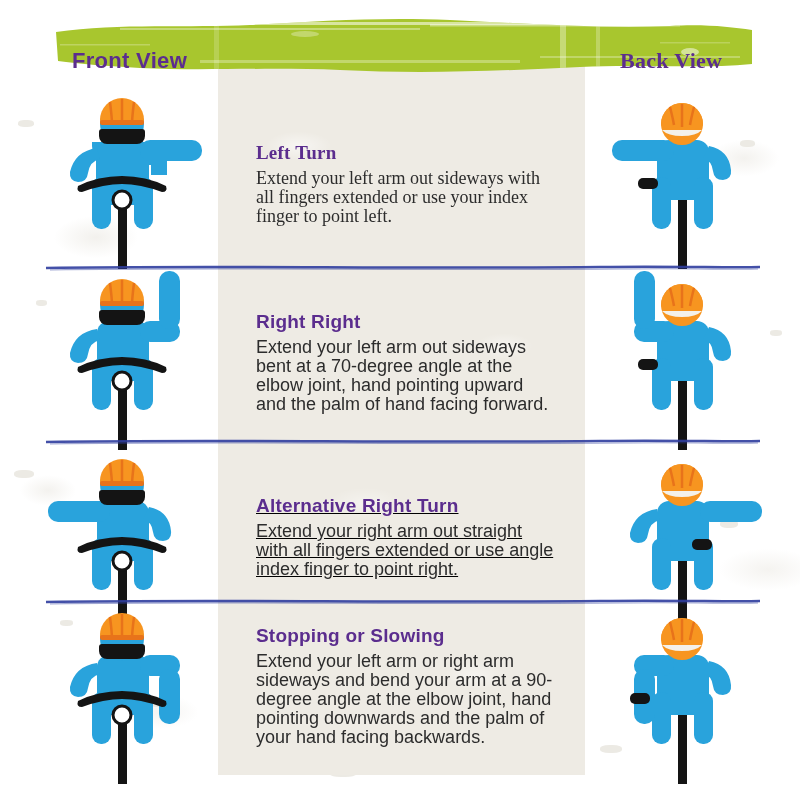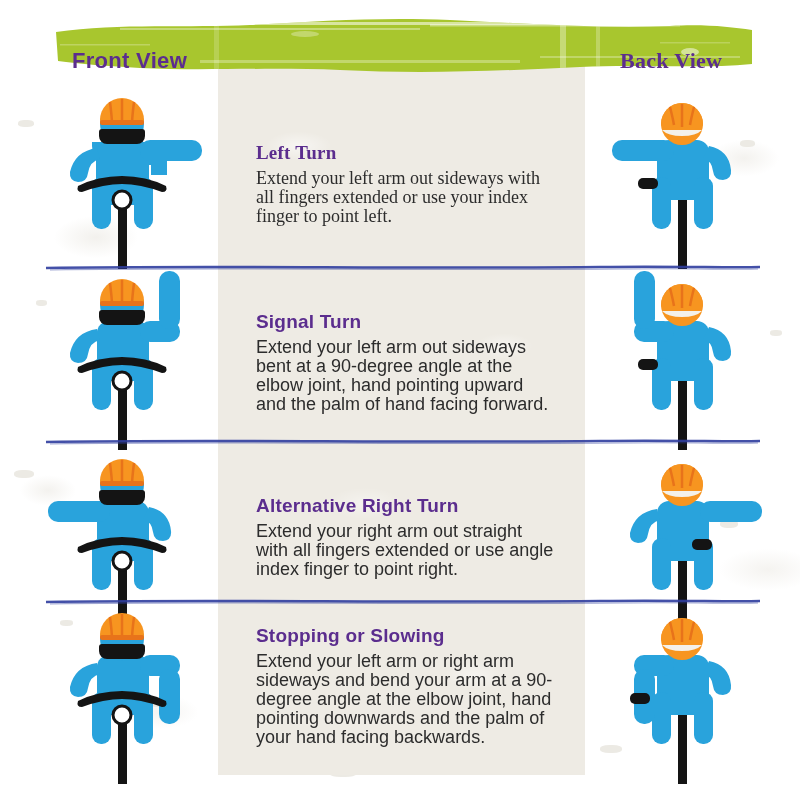--- a/index.html
+++ b/index.html
@@ -62,21 +62,21 @@
   .text-block{position:absolute;left:256px;width:300px;}
   .sig-title{
     font-size:19px;font-weight:bold;color:#5b2d8e;
     margin:0 0 5px 0;letter-spacing:.2px;
   }
   .sig-desc{
     font-size:18px;line-height:19px;color:#2c2c2c;margin:0;
   }
   #row-0 .text-block{top:82px;font-family:Liberation Serif, serif;}
   #row-1 .text-block{top:48px;}
-  #row-2 .text-block{top:58px;}
+  #row-2 .text-block{top:58px;text-decoration:underline;}
   #row-3 .text-block{top:28px;}
 
   .fig{position:absolute;}
   .fig-front{left:40px;}
   .fig-back{left:600px;}
   #row-0 .fig{top:22px;}
   #row-1 .fig{top:0px;}
   #row-2 .fig{top:6px;}
   #row-3 .fig{top:0px;}
 </style>
@@ -207,22 +207,22 @@
         <circle cx="82" cy="118" r="9" fill="#ffffff" stroke="#141414" stroke-width="3"></circle>
         <circle cx="82" cy="42" r="22" fill="#29a3dc"></circle>
         <path d="M60,38 a22,22 0 0 1 44,0 q0,4 -6,4 h-32 q-6,0 -6,-4 Z" fill="#f79520"></path>
         <path d="M70,20 q2,16 2,22 M82,17 v25 M94,20 q-2,16 -2,22" stroke="#e8731a" stroke-width="2.5" fill="none"></path>
         <rect x="60" y="38" width="44" height="5" rx="2" fill="#e8731a"></rect>
         <path d="M62,47 h40 a3,3 0 0 1 3,3 v4 a8,8 0 0 1 -8,8 h-30 a8,8 0 0 1 -8,-8 v-4 a3,3 0 0 1 3,-3 Z" fill="#141414"></path>
       </g>
     </svg>
 
     <div class="text-block">
-      <p class="sig-title">Signal Turn</p>
-      <p class="sig-desc">Extend your left arm out sideways bent at a 90-degree angle at the elbow joint, hand pointing upward and the palm of hand facing forward.</p>
+      <p class="sig-title">Right Right</p>
+      <p class="sig-desc">Extend your left arm out sideways bent at a 70-degree angle at the elbow joint, hand pointing upward and the palm of hand facing forward.</p>
     </div>
 
     <svg class="fig fig-back" width="170" height="190" viewBox="0 0 170 190">
       <g>
         <rect x="78" y="95" width="9" height="92" fill="#141414"></rect>
         <rect x="57" y="58" width="52" height="60" rx="12" fill="#29a3dc"></rect>
         <rect x="52" y="95" width="19" height="52" rx="9" fill="#29a3dc"></rect>
         <rect x="94" y="95" width="19" height="52" rx="9" fill="#29a3dc"></rect>
         <path d="M109,64 q20,4 22,24 q1,9 -8,10 q-9,0 -10,-9 q-1,-10 -10,-13 Z" fill="#29a3dc"></path>
 

